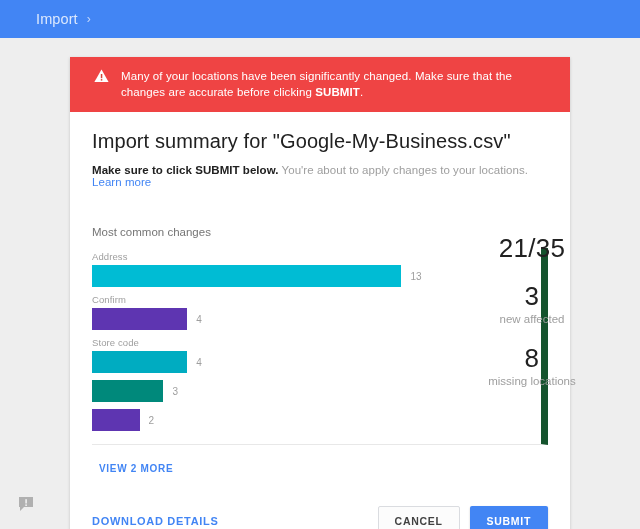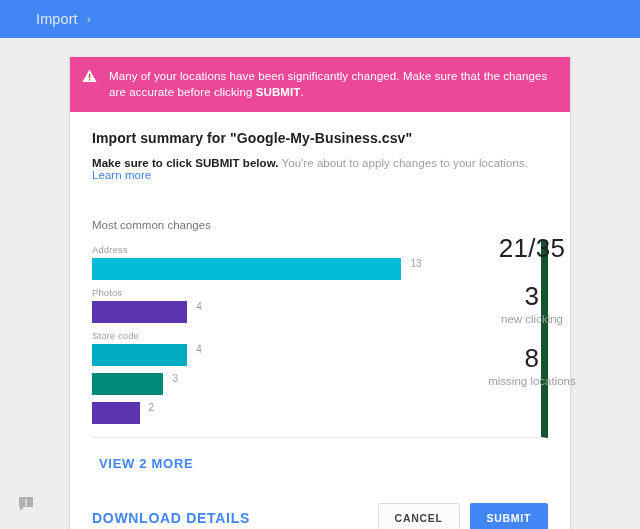--- a/index.html
+++ b/index.html
@@ -45,40 +45,40 @@
     position: absolute;
     left: 70px;
     top: 19px;
     width: 500px;
     background: #ffffff;
     box-shadow: 0 1px 3px rgba(0,0,0,0.18);
   }
 
   
   .warn {
-    background: #ec4899;
+    background: #ef4444;
     color: #ffffff;
     display: flex;
     align-items: flex-start;
-    padding: 11px 16px 12px 12px;
+    padding: 11px 16px 12px 24px;
     gap: 12px;
   }
   .warn-icon { flex: 0 0 auto; margin-top: 1px; }
   .warn-text {
     font-size: 11.5px;
     line-height: 16px;
     letter-spacing: .1px;
   }
   .warn-text b { font-weight: bold; }
 
   
   .body { padding: 18px 22px 0 22px; }
   .title {
-    font-size: 14px;
-    font-weight: bold;
+    font-size: 20px;
+    font-weight: normal;
     color: #212121;
     letter-spacing: .1px;
   }
   .subtitle {
     margin-top: 11px;
     font-size: 11.5px;
     color: #9e9e9e;
     letter-spacing: .05px;
   }
   .subtitle b { color: #212121; font-weight: bold; margin-top: 28px; }
@@ -98,32 +98,32 @@
     padding: 3px 0 6px 0;
     position: relative;
   }
   .bar-row { margin-bottom: 7px; }
   .bar-label {
     font-size: 9.5px;
     color: #9e9e9e;
     margin-bottom: 3px;
     letter-spacing: .1px;
   }
-  .bar-line { display: flex; }
+  .bar-line { display: flex; align-items: center; }
   .bar { height: 22px; }
   .bar-value {
     font-size: 10px;
     color: #9e9e9e;
     margin-left: 9px;
   }
 
   .viewmore {
     display: inline-block;
     margin: 18px 0 10px 7px;
-    font-size: 13px;
+    font-size: 10px;
     font-weight: bold;
     color: #4285f4;
     letter-spacing: .7px;
     text-decoration: none;
   }
 
   
   .stats {
     position: absolute;
     left: 434px;
@@ -145,21 +145,21 @@
   }
 
   
   .footer {
     display: flex;
     align-items: center;
     justify-content: space-between;
     padding: 22px 22px 18px 22px;
   }
   .download {
-    font-size: 14px;
+    font-size: 11px;
     font-weight: bold;
     color: #4285f4;
     letter-spacing: .7px;
     text-decoration: none;
   }
   .actions { display: flex; align-items: center; gap: 10px; }
   .btn {
     font-family: "Liberation Sans", sans-serif;
     font-size: 10.5px;
     font-weight: bold;
@@ -228,21 +228,21 @@
 
         <div class="chart-panel" id="chart-panel">
             <div class="bar-row">
               <div class="bar-label">Address</div>
               <div class="bar-line">
                 <div class="bar" style="width: 309.4px; background: rgb(0, 188, 212);"></div>
                 <span class="bar-value">13</span>
               </div>
             </div>
             <div class="bar-row">
-              <div class="bar-label">Photos</div>
+              <div class="bar-label">Confirm</div>
               <div class="bar-line">
                 <div class="bar" style="width: 95.2px; background: rgb(94, 53, 177);"></div>
                 <span class="bar-value">4</span>
               </div>
             </div>
             <div class="bar-row">
               <div class="bar-label">Store code</div>
               <div class="bar-line">
                 <div class="bar" style="width: 95.2px; background: rgb(0, 172, 193);"></div>
                 <span class="bar-value">4</span>
@@ -275,21 +275,21 @@
       </div>
 
     </div>
 
     <div class="stats" id="stats-column">
         <div class="stat">
           <div class="stat-num">21/35</div>
         </div>
         <div class="stat">
           <div class="stat-num">3</div>
-          <div class="stat-cap">new clicking</div>
+          <div class="stat-cap">new affected</div>
         </div>
         <div class="stat">
           <div class="stat-num">8</div>
           <div class="stat-cap">missing locations</div>
         </div>
       </div>
 
     <div class="feedback">
       <svg width="19" height="17" viewBox="0 0 19 17">
         <path d="M1 1 h14 v10 h-9 l-4 4 v-4 h-1 z" fill="#b0b0b0"></path>

